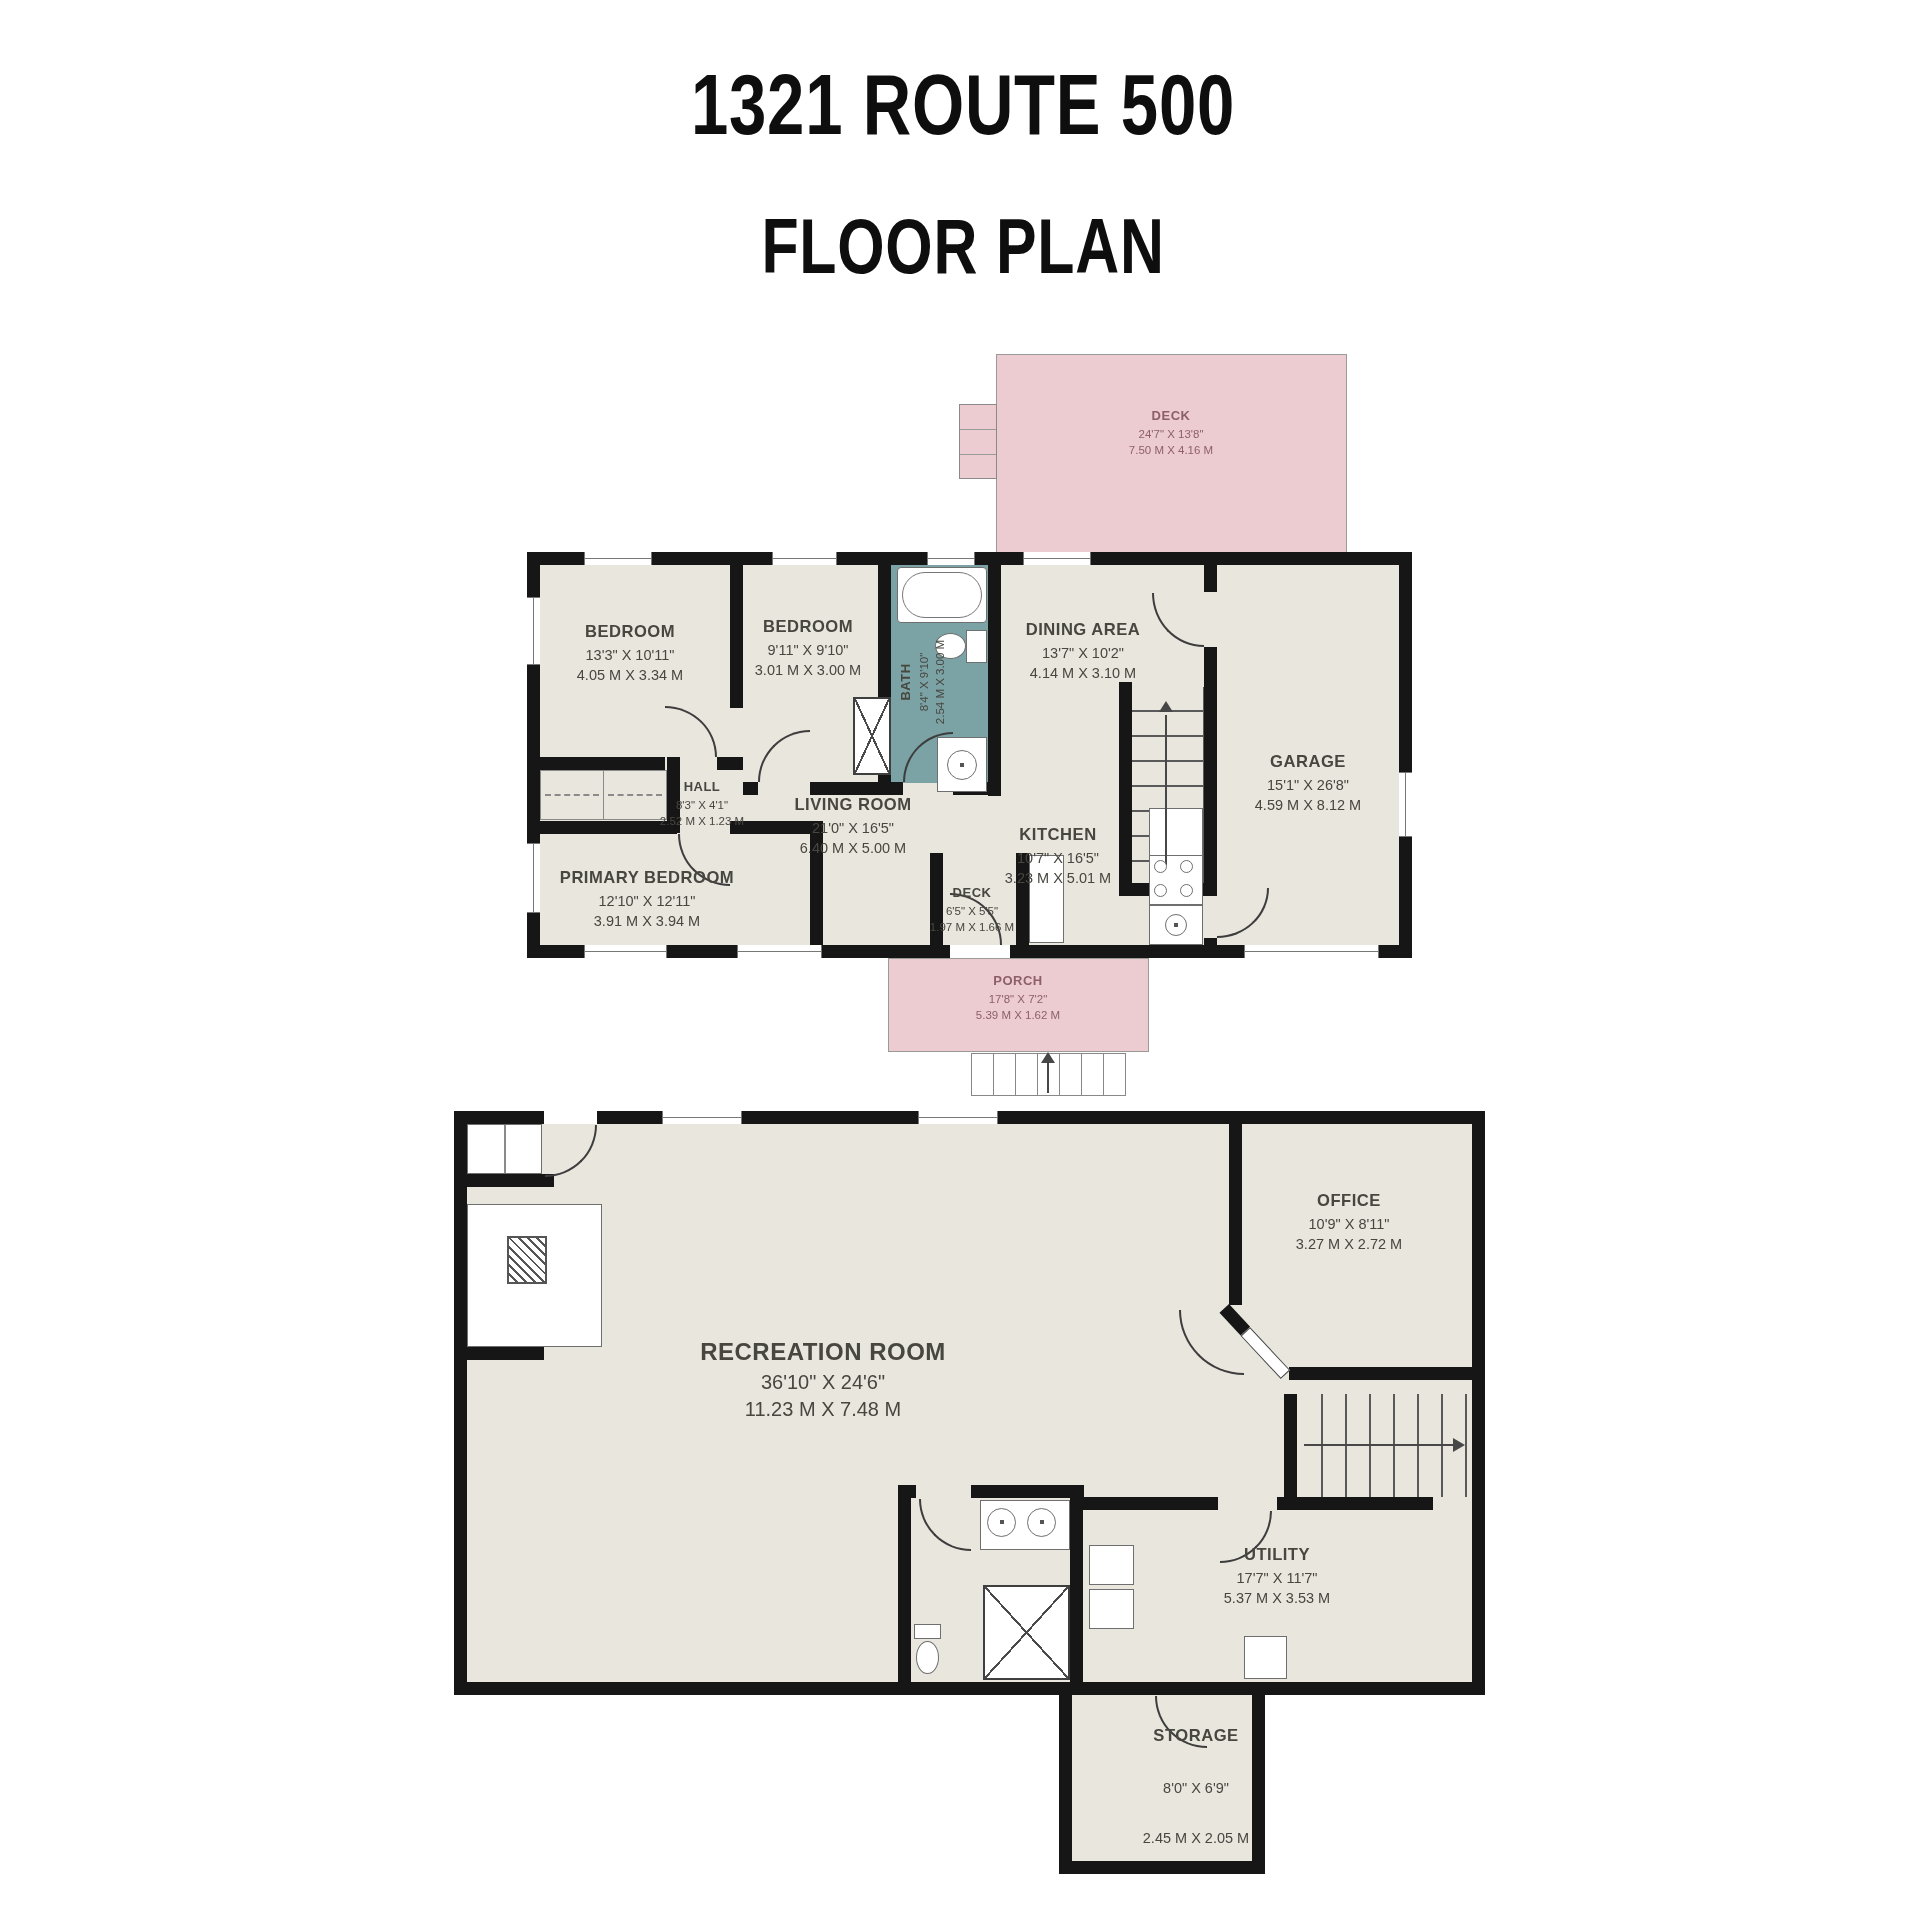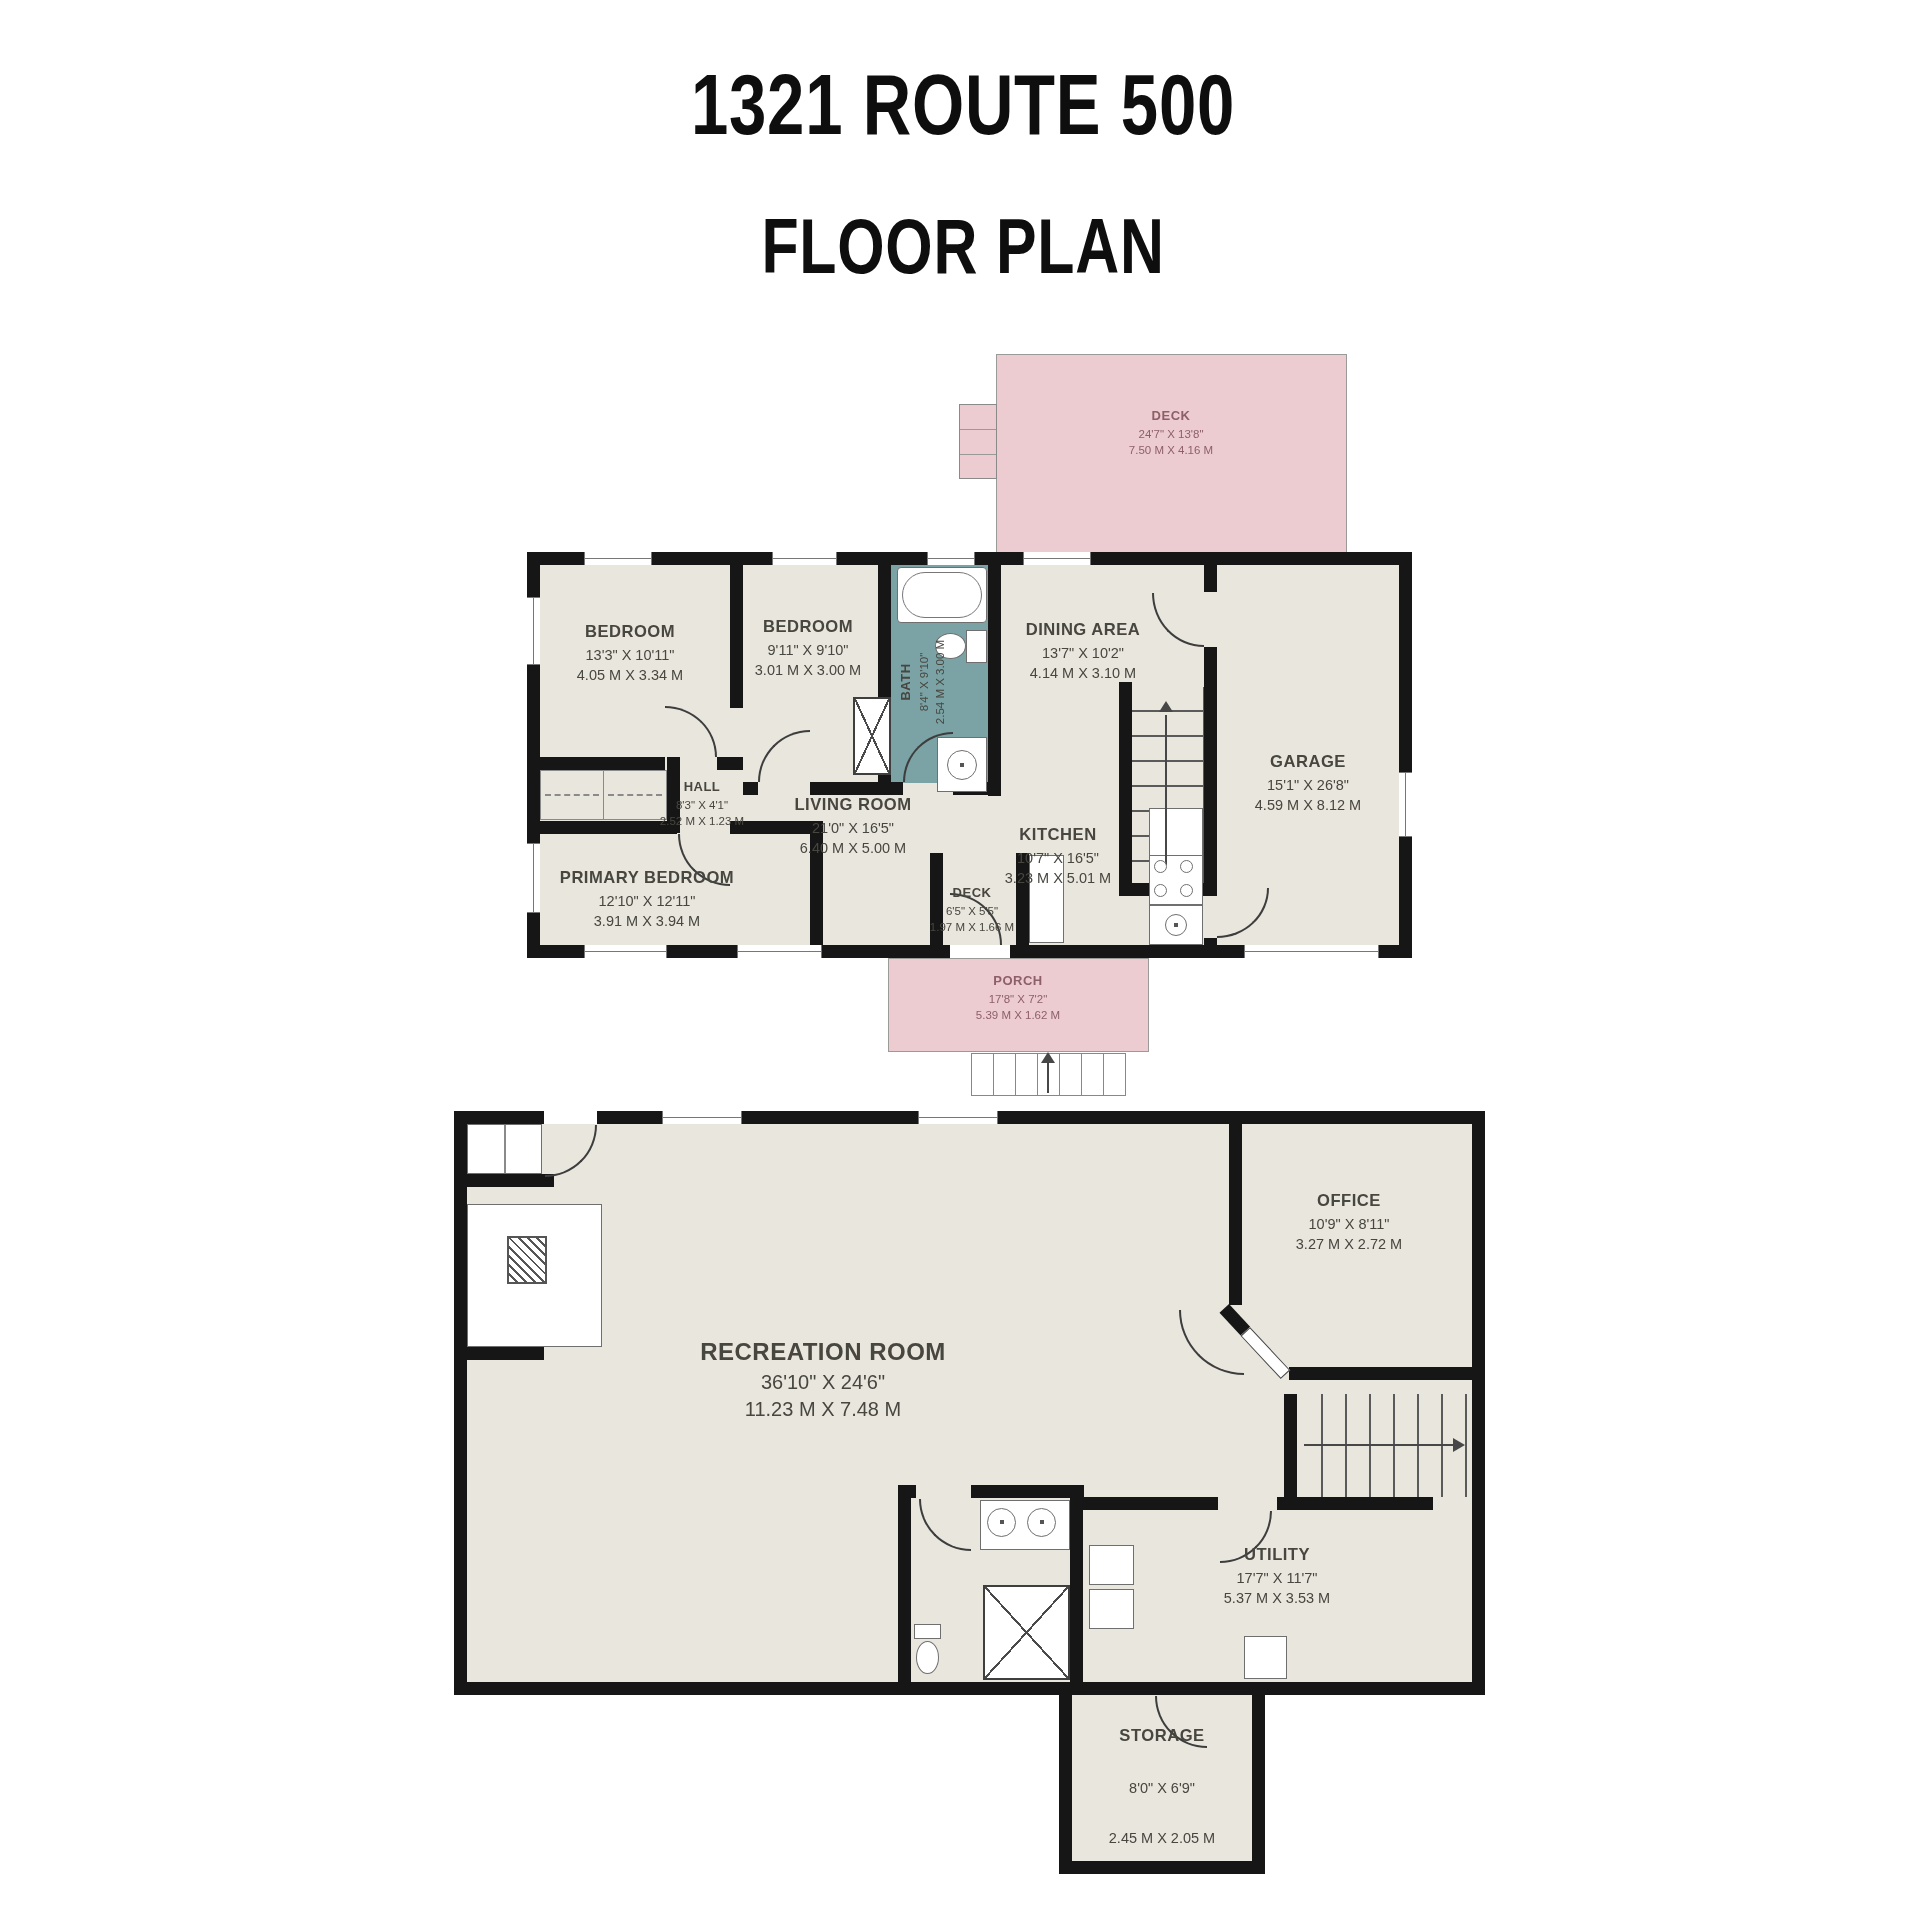--- a/index.html
+++ b/index.html
@@ -265,21 +265,21 @@
   <div class="lbl" style="left:1349px;top:1221px;">
     <span class="rname">OFFICE</span>
     <span class="rdim">10'9" X 8'11"</span>
     <span class="rdim">3.27 M X 2.72 M</span>
   </div>
   <div class="lbl" style="left:1277px;top:1575px;">
     <span class="rname">UTILITY</span>
     <span class="rdim">17'7" X 11'7"</span>
     <span class="rdim">5.37 M X 3.53 M</span>
   </div>
-  <div class="lbl" style="left:1162px;top:1786px;gap:34px;">
+  <div class="lbl" style="left:1196px;top:1786px;gap:34px;">
     <span class="rname">STORAGE</span>
     <span class="rdim">8'0" X 6'9"</span>
     <span class="rdim">2.45 M X 2.05 M</span>
   </div>
 
 
 </div>
 
 
 </body></html>

